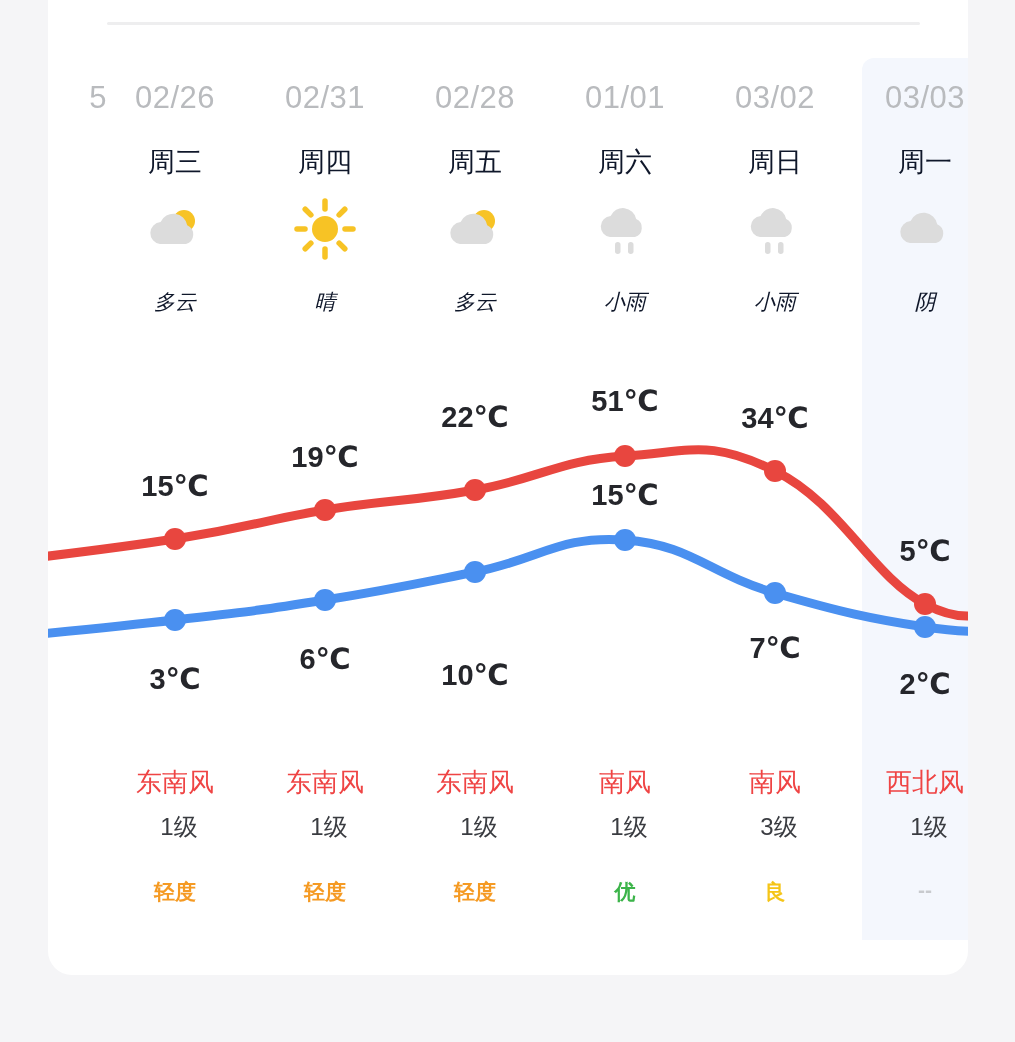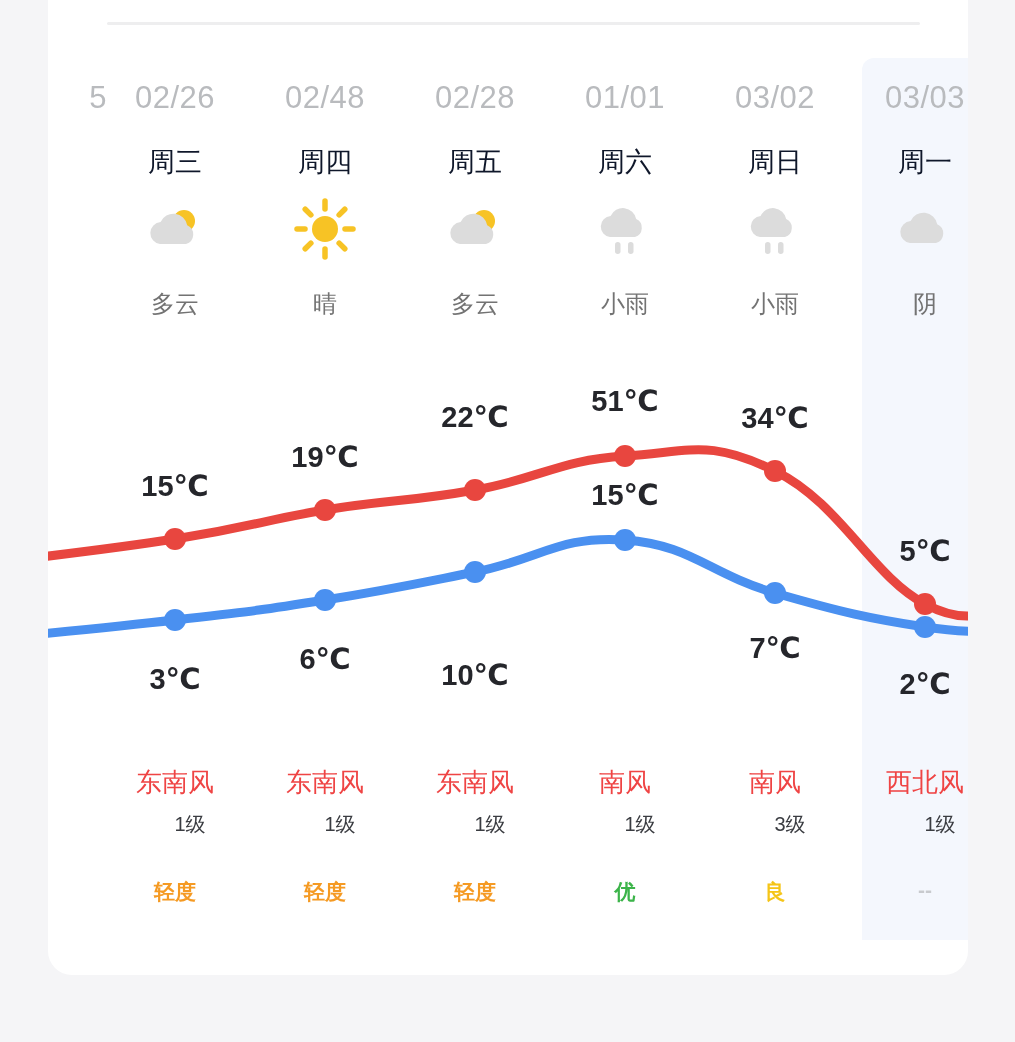--- a/index.html
+++ b/index.html
@@ -56,30 +56,30 @@
   .weekday {
     position: absolute; top: 204px; left: 0; width: 150px;
     font-size: 27px; color: #0f172a;
   }
   .icon-wrap {
     position: absolute; top: 258px; left: 0; width: 150px; height: 62px;
   }
   .icon-wrap svg { display: block; margin: 0 auto; }
   .cond {
     position: absolute; top: 348px; left: 0; width: 150px;
-    font-size: 24px; color: #737373;
+    font-size: 21px; color: #0f172a; font-style: italic;
   }
 
   .wind-dir {
     position: absolute; top: 825px; left: 0; width: 150px;
     font-size: 26px; color: #ef4444; white-space: nowrap;
   }
   .wind-lvl {
-    position: absolute; top: 871px; left: 15px; width: 150px;
-    font-size: 20px; color: #3a3c41;
+    position: absolute; top: 871px; left: 4px; width: 150px;
+    font-size: 24px; color: #3a3c41;
   }
   .aqi {
     position: absolute; top: 938px; left: 0; width: 150px;
     font-size: 21px; font-weight: bold;
   }
 
   
   .chart {
     position: absolute;
     left: 0; top: 0;
@@ -152,21 +152,21 @@
       <circle cx="40" cy="23" r="11" fill="#f7c325"></circle>
       <path d="M16 46 a11 11 0 0 1 0.6 -21.9 a14 14 0 0 1 26.6 3.1 a10 10 0 0 1 -1.2 18.8 z" fill="#dcdcdc"></path>
     </svg>
           </div>
           <div class="cond">多云</div>
           <div class="wind-dir">东南风</div>
           <div class="wind-lvl">1级</div>
           <div class="aqi" style="color:#f59a23">轻度</div>
         </div>
         <div class="col" style="left: 202px;">
-          <div class="date">02/48</div>
+          <div class="date">02/31</div>
           <div class="weekday">周四</div>
           <div class="icon-wrap">
             <svg width="62" height="62" viewBox="0 0 62 62">
               <line x1="51" y1="31" x2="59" y2="31" stroke="#f7c325" stroke-width="5.5" stroke-linecap="round"></line>
               <line x1="45.14213562373095" y1="45.14213562373095" x2="50.798989873223334" y2="50.79898987322333" stroke="#f7c325" stroke-width="5.5" stroke-linecap="round"></line>
               <line x1="31" y1="51" x2="31" y2="59" stroke="#f7c325" stroke-width="5.5" stroke-linecap="round"></line>
               <line x1="16.85786437626905" y1="45.14213562373095" x2="11.201010126776673" y2="50.798989873223334" stroke="#f7c325" stroke-width="5.5" stroke-linecap="round"></line>
               <line x1="11" y1="31.000000000000004" x2="3" y2="31.000000000000004" stroke="#f7c325" stroke-width="5.5" stroke-linecap="round"></line>
               <line x1="16.857864376269045" y1="16.85786437626905" x2="11.201010126776666" y2="11.201010126776673" stroke="#f7c325" stroke-width="5.5" stroke-linecap="round"></line>
               <line x1="30.999999999999996" y1="11" x2="30.999999999999996" y2="3" stroke="#f7c325" stroke-width="5.5" stroke-linecap="round"></line>

